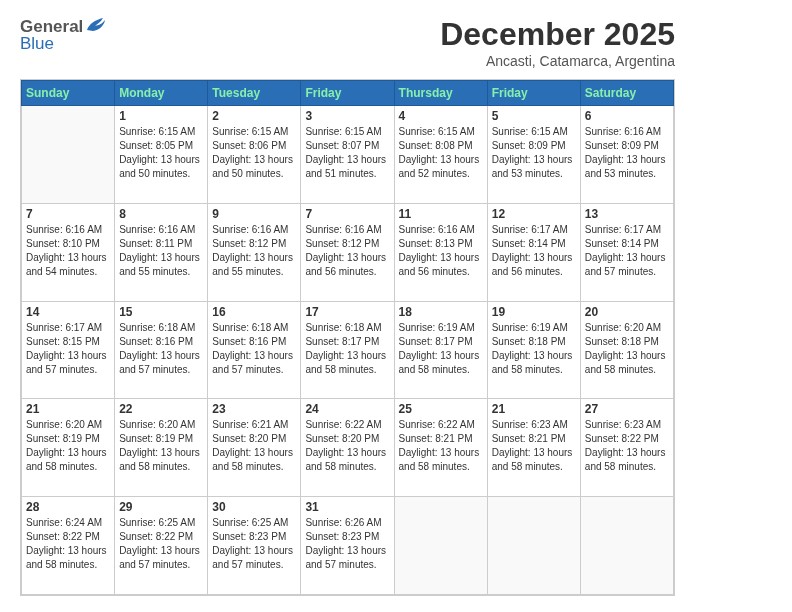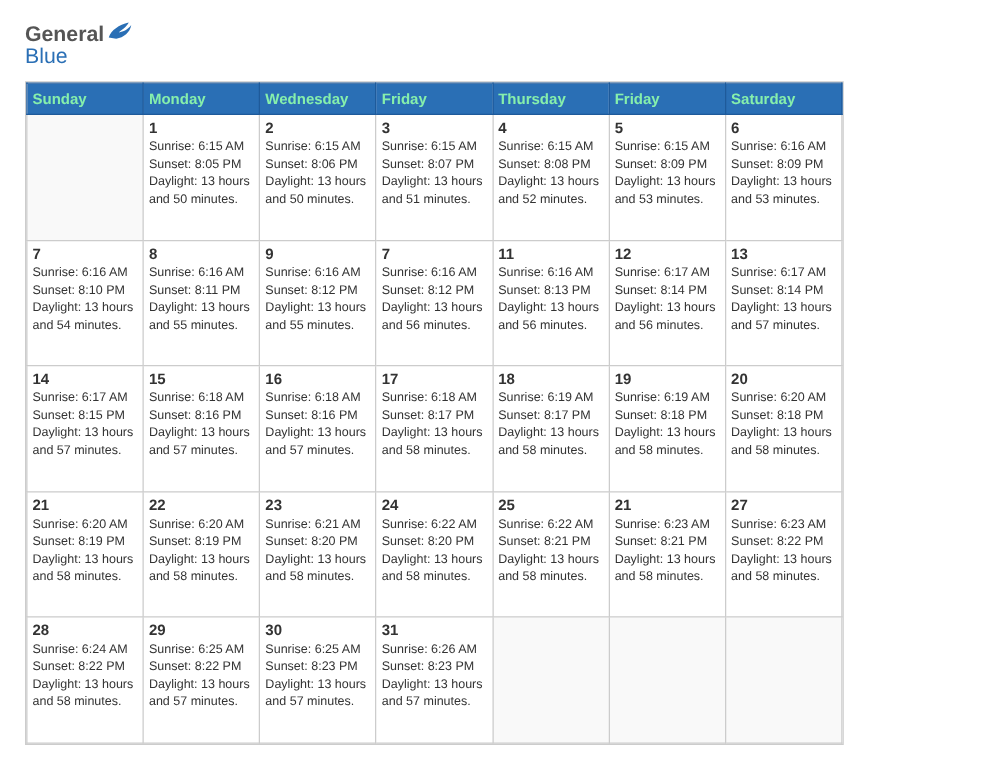--- a/index.html
+++ b/index.html
@@ -107,29 +107,33 @@
           <span class="logo-text-general">General</span>
           <span style="margin-left:2px;">
             <svg width="22" height="18" viewBox="0 0 22 18" fill="none" xmlns="http://www.w3.org/2000/svg">
               <path d="M2 14 C4 8, 10 4, 18 2 C16 6, 12 8, 10 10 C14 9, 17 8, 20 4 C19 10, 14 14, 8 15 Z" fill="#2a6fb5"></path>
             </svg>
           </span>
         </div>
         <span class="logo-text-blue" style="margin-top:-4px;">Blue</span>
       </div>
     </div>
+    <div class="title-area">
+      <div class="month-title">December 2025</div>
+      <div class="subtitle">Ancasti, Catamarca, Argentina</div>
+    </div>
   </div>
 
   <div class="calendar">
     <table>
       <thead>
         <tr>
           <th>Sunday</th>
           <th>Monday</th>
-          <th>Wednesday</th>
+          <th>Tuesday</th>
           <th>Friday</th>
           <th>Thursday</th>
           <th>Friday</th>
           <th>Saturday</th>
         </tr>
       </thead>
       <tbody id="calendar-body">
       <tr>
             <td class="empty-cell"></td>
             <td>

